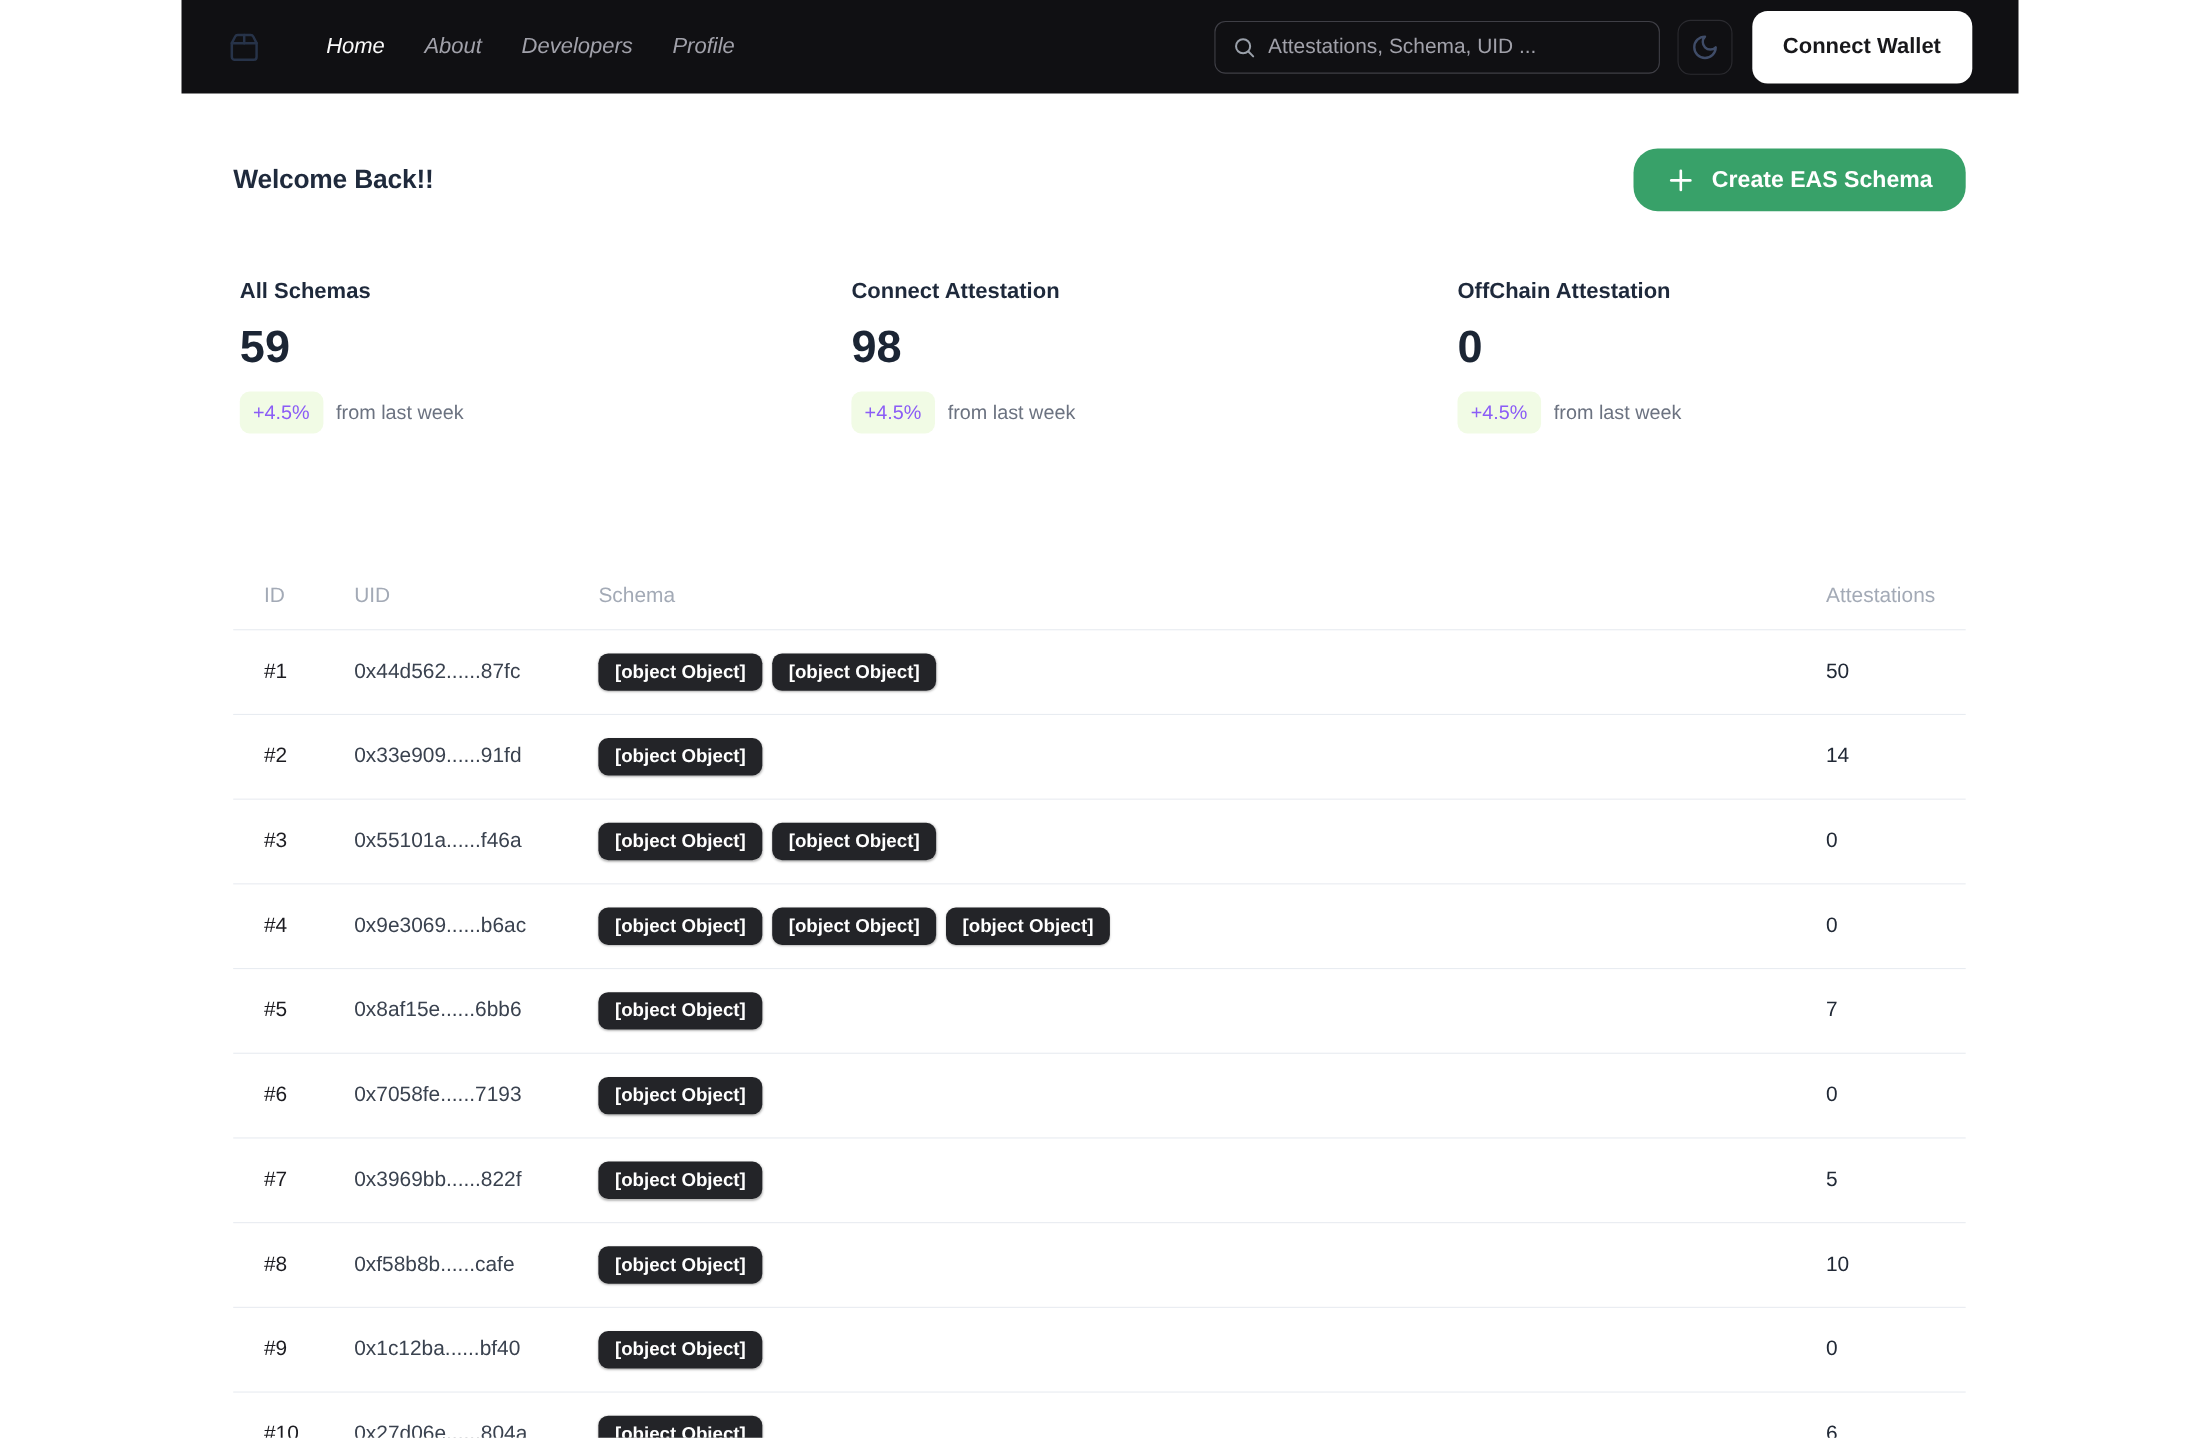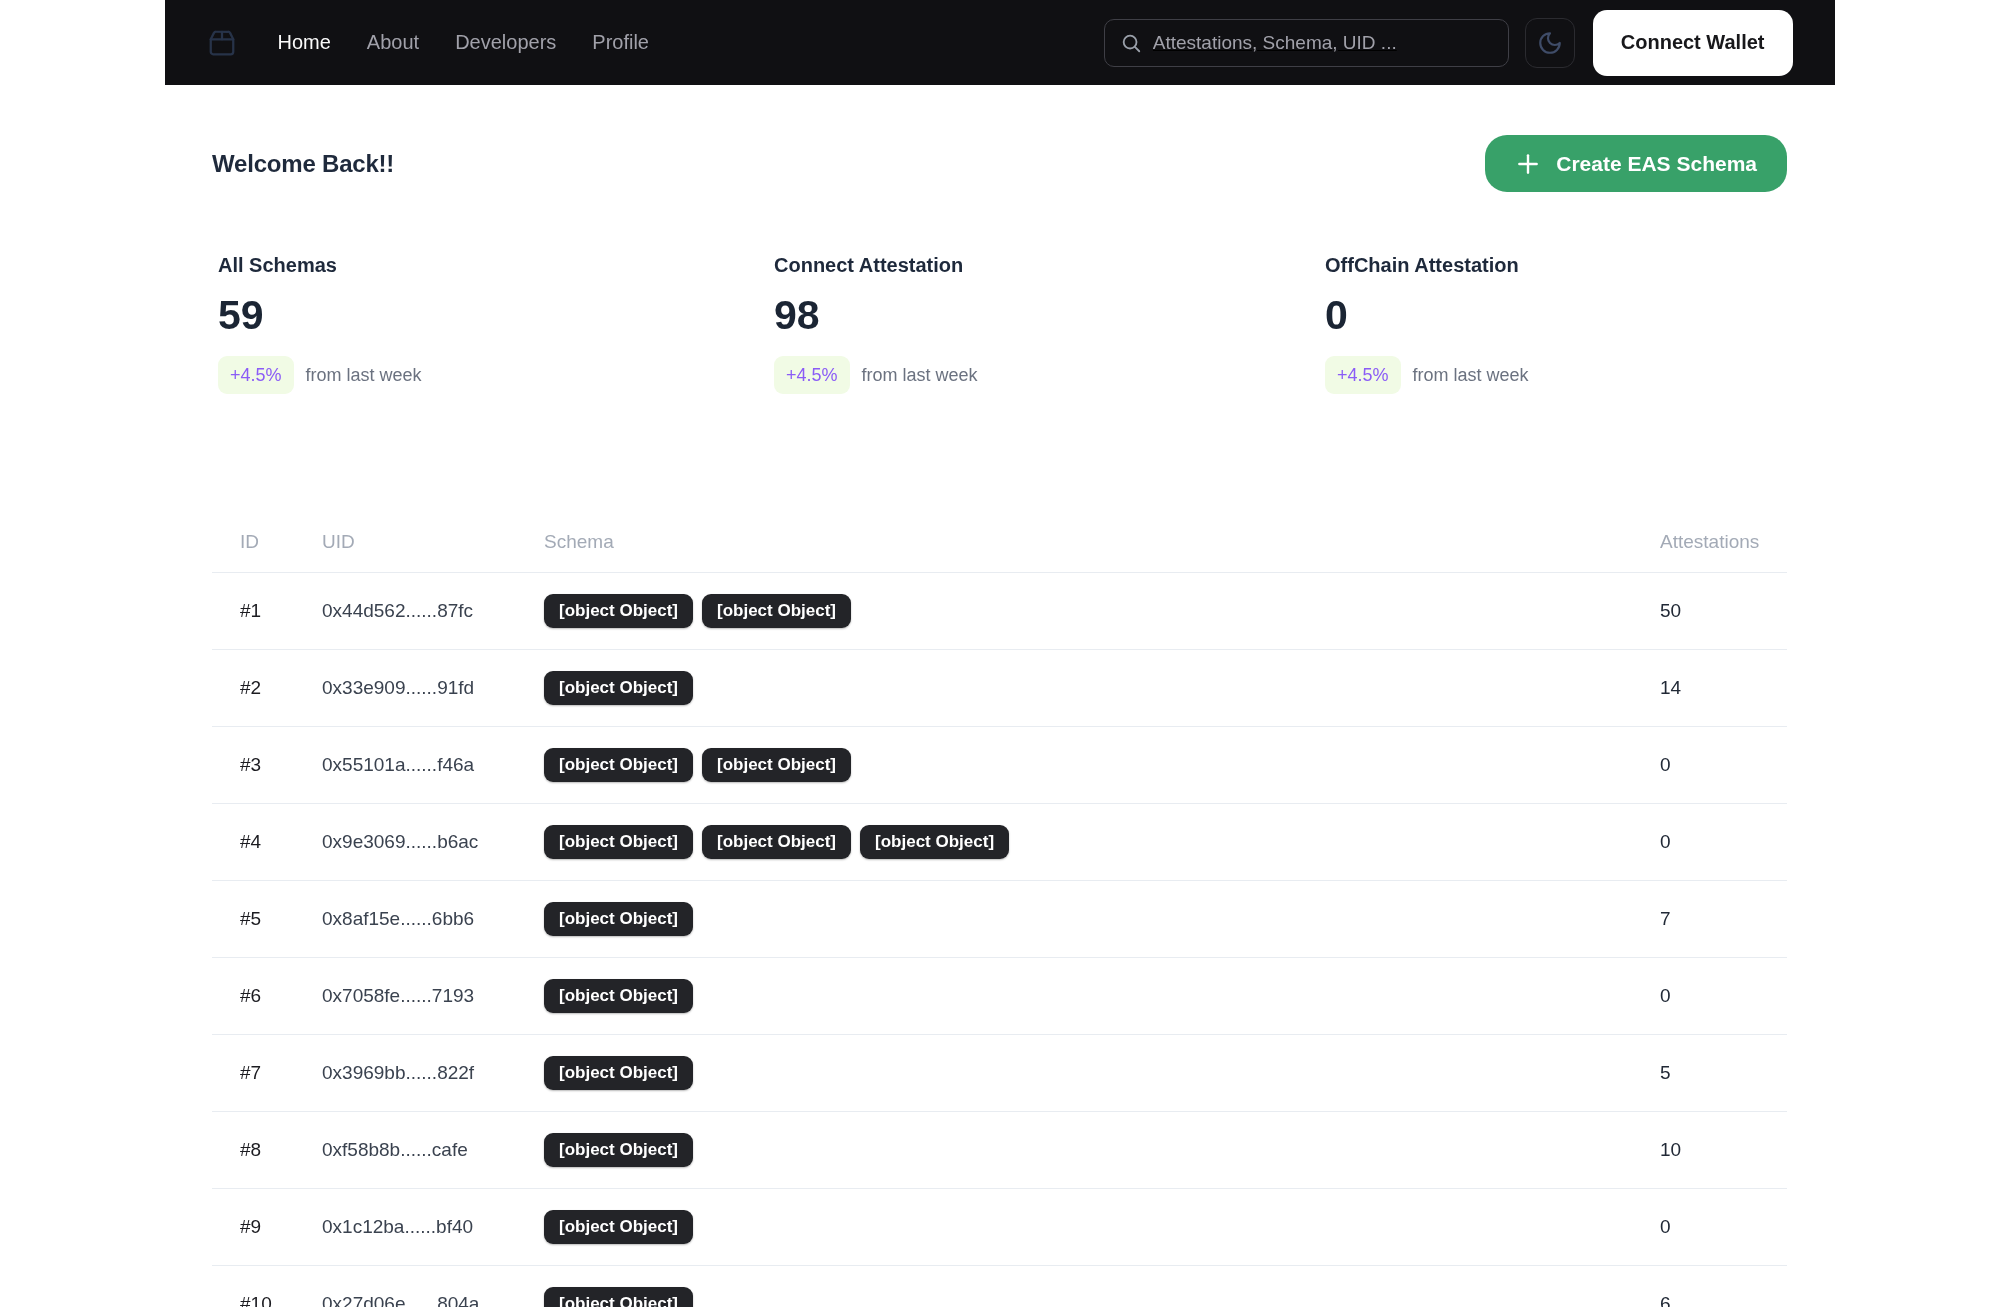--- a/index.html
+++ b/index.html
@@ -3,26 +3,26 @@
 <meta charset="utf-8">
 <style>
   * { margin:0; padding:0; box-sizing:border-box; }
   html,body { width:1999px; height:1307px; overflow:hidden; background:#ffffff;
               font-family:"Liberation Sans","DejaVu Sans",sans-serif; }
 
   
   .navbar { width:1670px; height:85px; margin:0 auto; background:#101013;
             display:flex; align-items:center; padding:0 42px; }
   .logo { width:30px; height:30px; flex:0 0 auto; display:flex; }
-  .nav-links { display:flex; align-items:flex-end; gap:36px; margin-left:41px; }
+  .nav-links { display:flex; align-items:flex-end; gap:36px; margin-left:60px;font-style:italic; }
   .nav-link { font-size:20px; color:#a1a1aa; cursor:pointer; font-weight:400; }
   .nav-link.active { color:#fafafa; font-weight:500; }
   .nav-spacer { flex:1; }
   .searchbox { width:405px; height:48px; border:1px solid #3f3f46; border-radius:10px;
-               display:flex; align-items:center; padding:0 15px; gap:11px; background:transparent;text-decoration:underline; }
+               display:flex; align-items:center; padding:0 15px; gap:11px; background:transparent; }
   .searchbox input { background:transparent; border:none; outline:none; color:#e4e4e7;
                      font-size:19px; width:100%; font-family:inherit; }
   .searchbox input::placeholder { color:#a1a1aa; }
   .theme-btn { width:50px; height:50px; margin-left:16px; border:1px solid #2b2b30;
                border-radius:12px; background:transparent; display:flex; align-items:center;
                justify-content:center; cursor:pointer; flex:0 0 auto; }
   .wallet-btn { height:66px; margin-left:18px; padding:0 28px; border:none; border-radius:14px;
                 background:#ffffff; color:#18181b; font-size:20px; font-weight:600;
                 font-family:inherit; cursor:pointer; flex:0 0 auto; }
 

